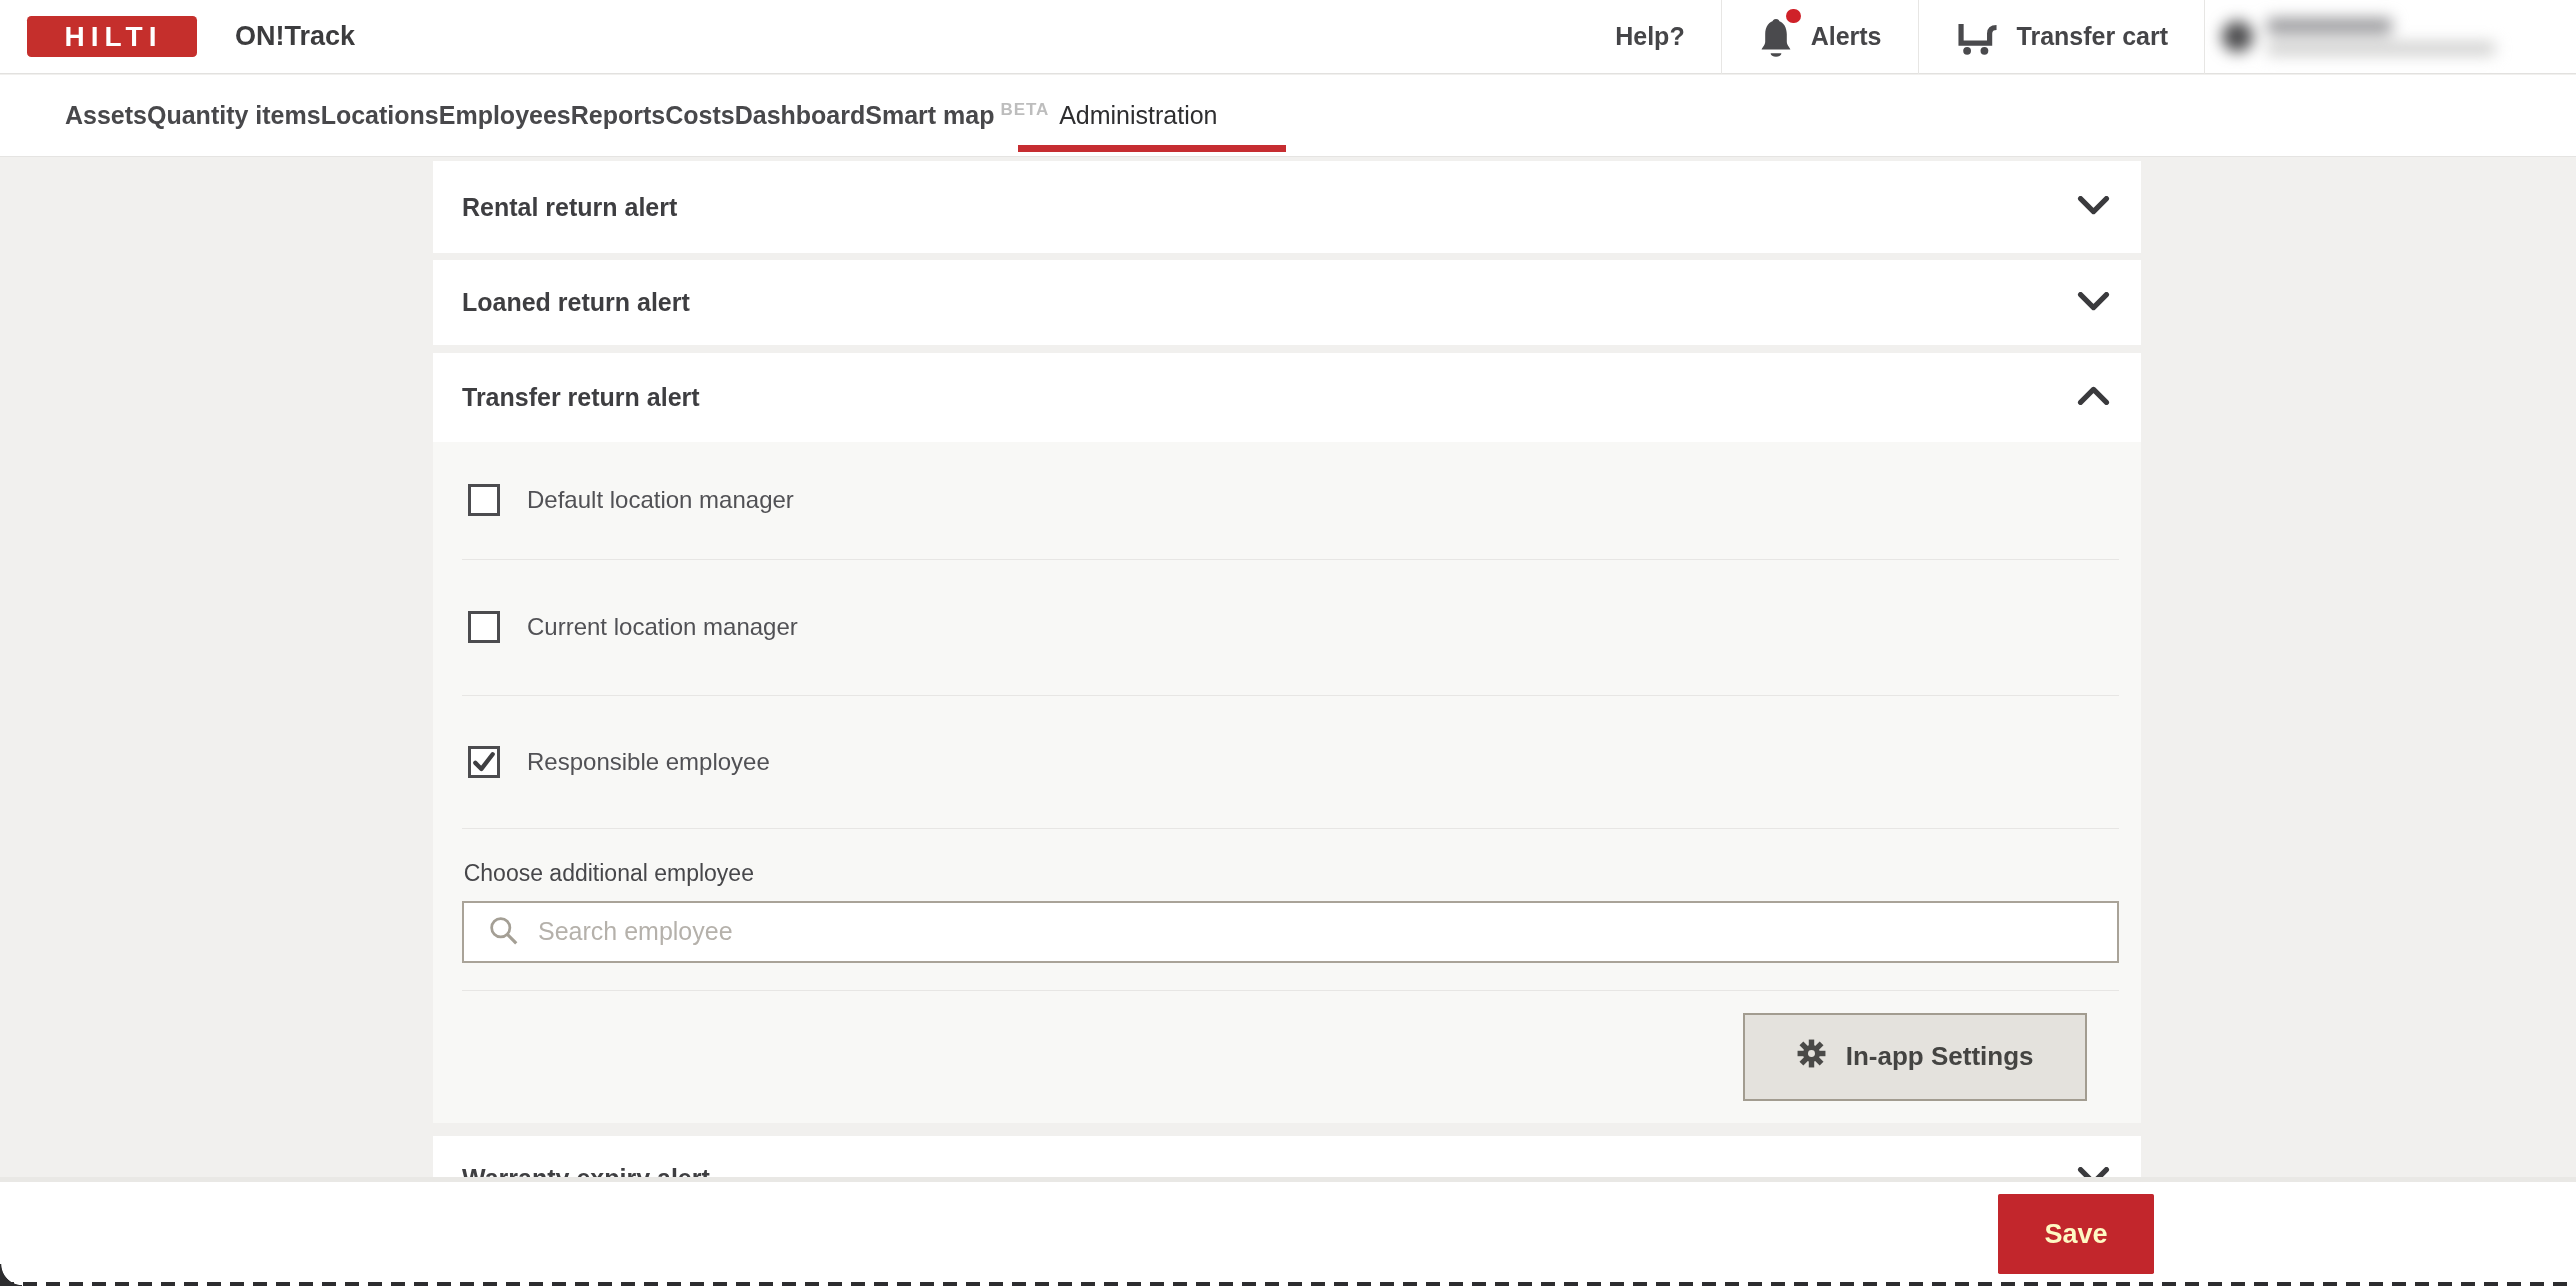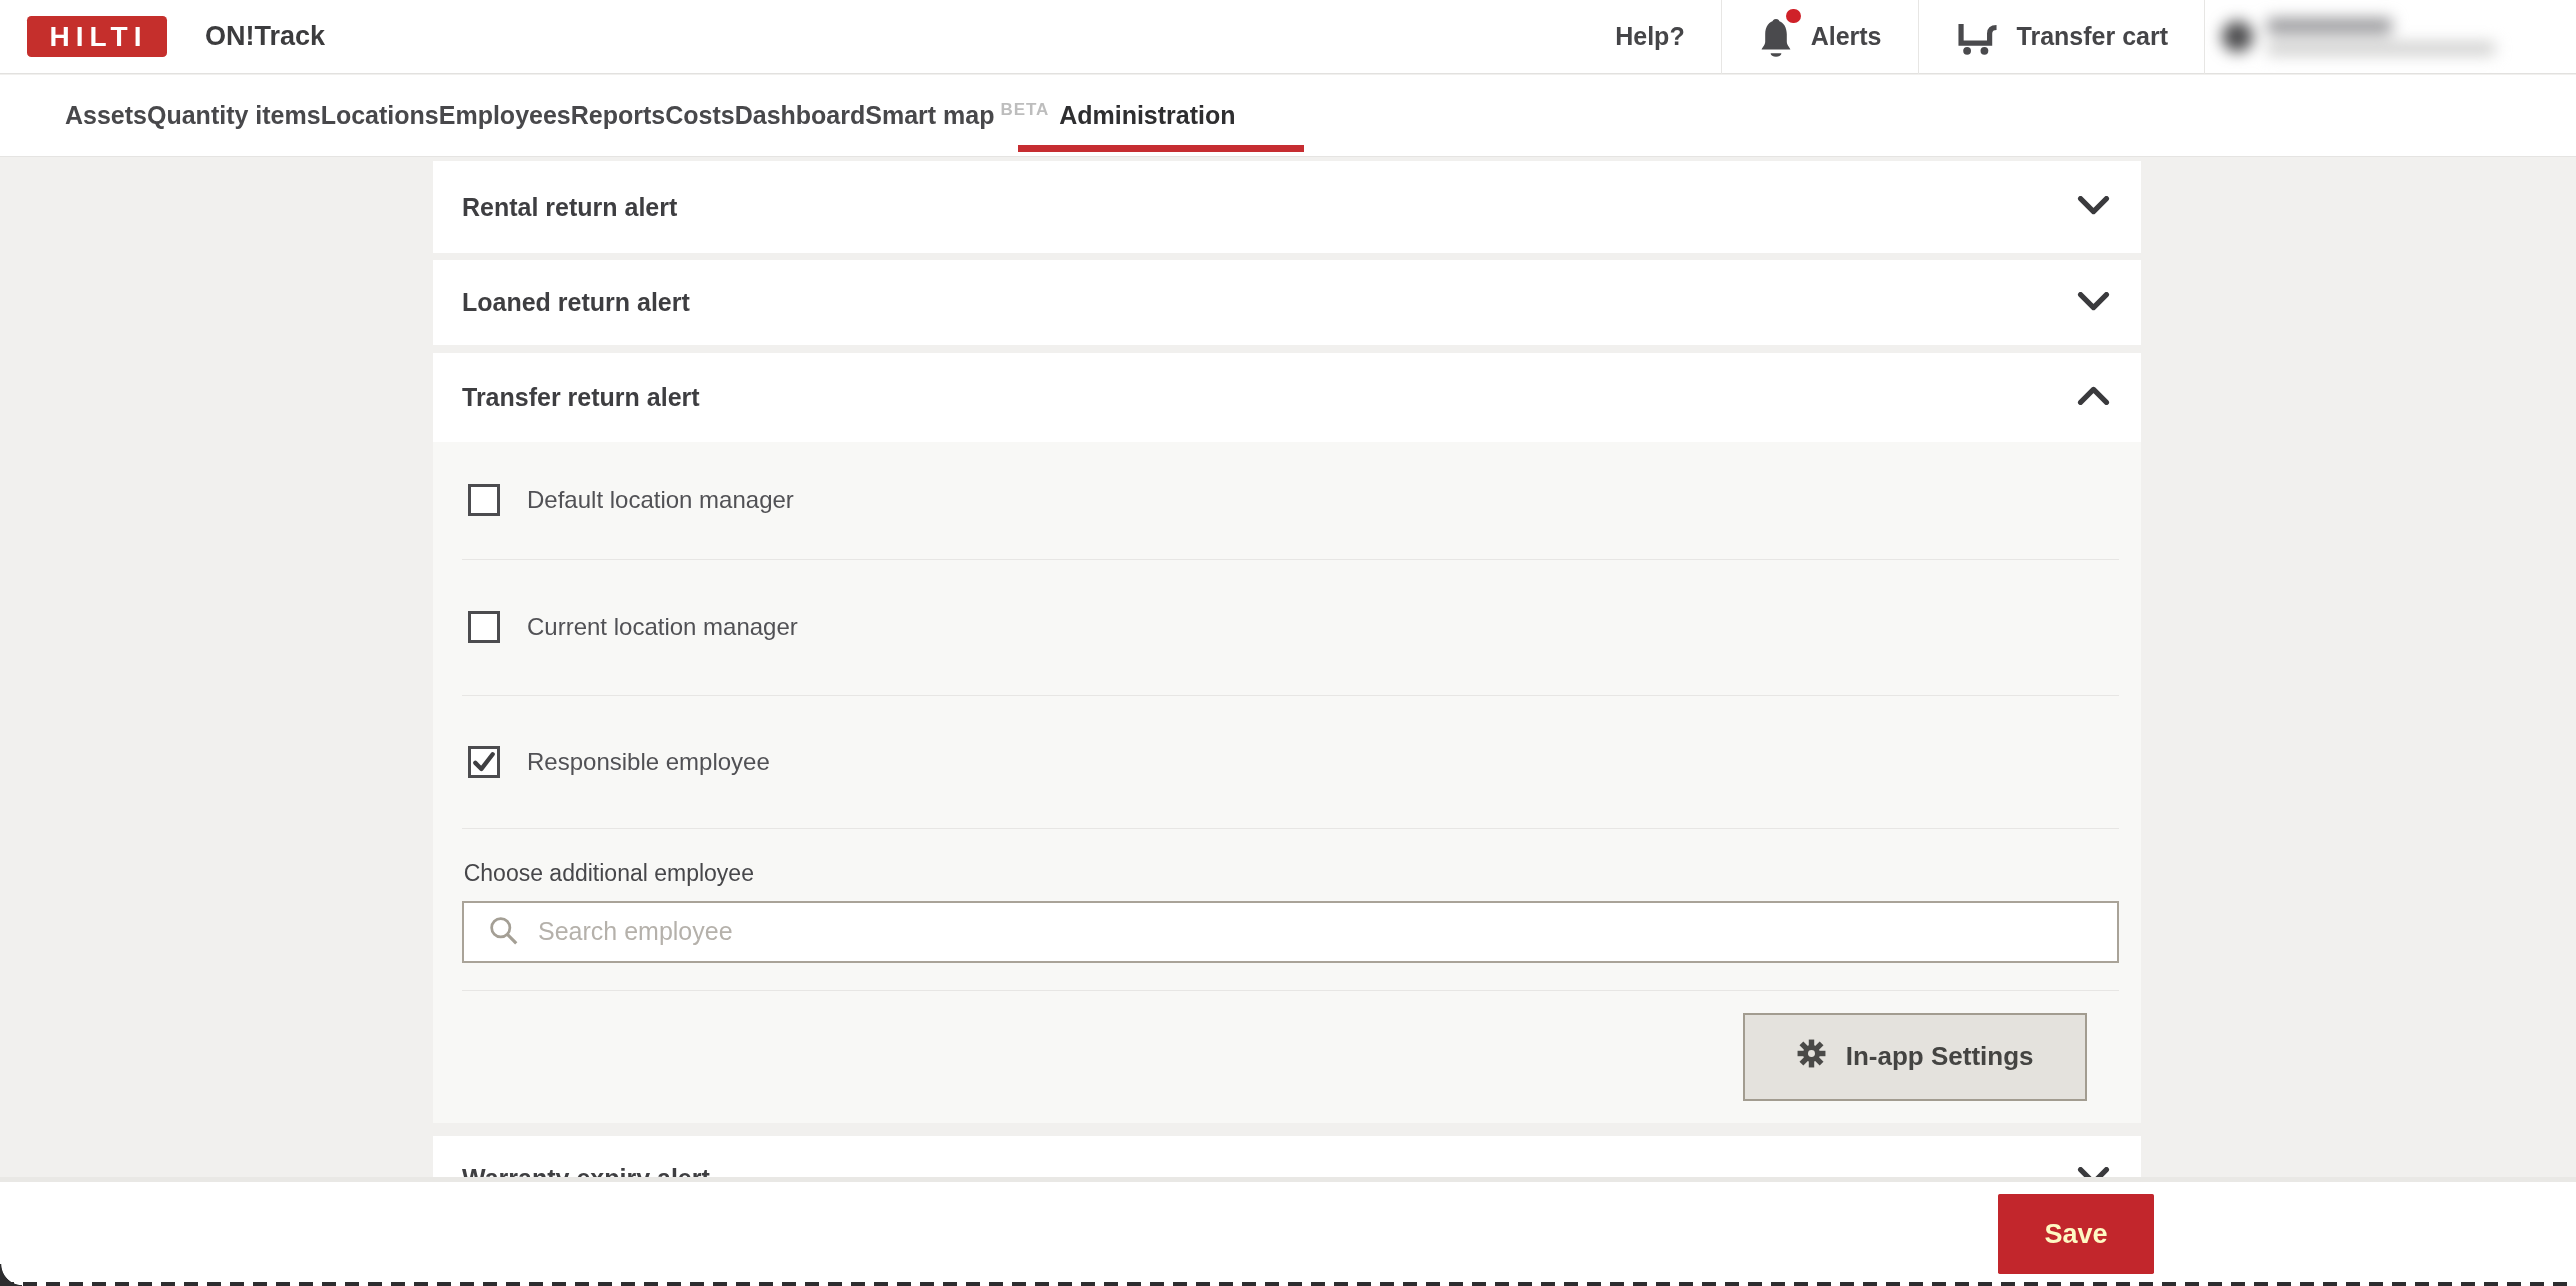--- a/index.html
+++ b/index.html
@@ -12,21 +12,21 @@
     color: #404043;
   }
 
   
   .topbar {
     position: absolute; top: 0; left: 0; right: 0; height: 74px;
     background: #ffffff; border-bottom: 0.9px solid #e2e1df;
     display: flex; align-items: center; z-index: 6;
   }
   .brand-logo {
-    margin-left: 27px; width: 140px; height: 41px;
+    margin-left: 27px; width: 170px; height: 41px;
     background: #c52f2c; border-radius: 4.3px;
     display: flex; align-items: center; justify-content: center;
     color: #ffffff; font-weight: 800; font-size: 28px; letter-spacing: 6px;
     padding-left: 3px;
   }
   .product-name { margin-left: 38px; font-size: 27px; font-weight: 700; color: #3c3c3e; }
   .tb-spacer { flex: 1; }
   .tb-item {
     height: 74px; display: flex; align-items: center;
     padding: 0 36px; border-left: 0.9px solid #e7e6e4;
@@ -49,21 +49,21 @@
   
   .nav {
     position: absolute; top: 75px; left: 0; right: 0; height: 82px;
     background: #ffffff; border-bottom: 1.7px solid #e5e4e2;
     display: flex; align-items: center; padding-left: 65px; z-index: 5;
   }
   .nav-item { font-size: 25px; font-weight: 600; color: #48484b; cursor: pointer; white-space: nowrap; }
   .beta-sup { font-size: 17px; font-weight: 700; color: #bdbdbd; position: relative; top: -9.5px; margin-left: 6px; letter-spacing: 0.9px; }
   .nav-item.active {
     position: relative; height: 72px; display: flex; align-items: center; gap: 13.8px;
-    padding: 8px 41px; margin-left: -31px; font-weight: 700; color: #2e2e30;
+    padding: 8px 41px; margin-left: -31px; font-weight: 400; color: #2e2e30;
   }
   .nav-item.active::after {
     content: ""; position: absolute; left: 0; right: 0; bottom: 0; height: 6.9px; background: #c62d31;
   }
   .caret-down {
     width: 0; height: 0; border-left: 7.7px solid transparent; border-right: 7.7px solid transparent;
     border-top: 9.5px solid #55555řa;
     border-top-color: #56565a;
   }
 

